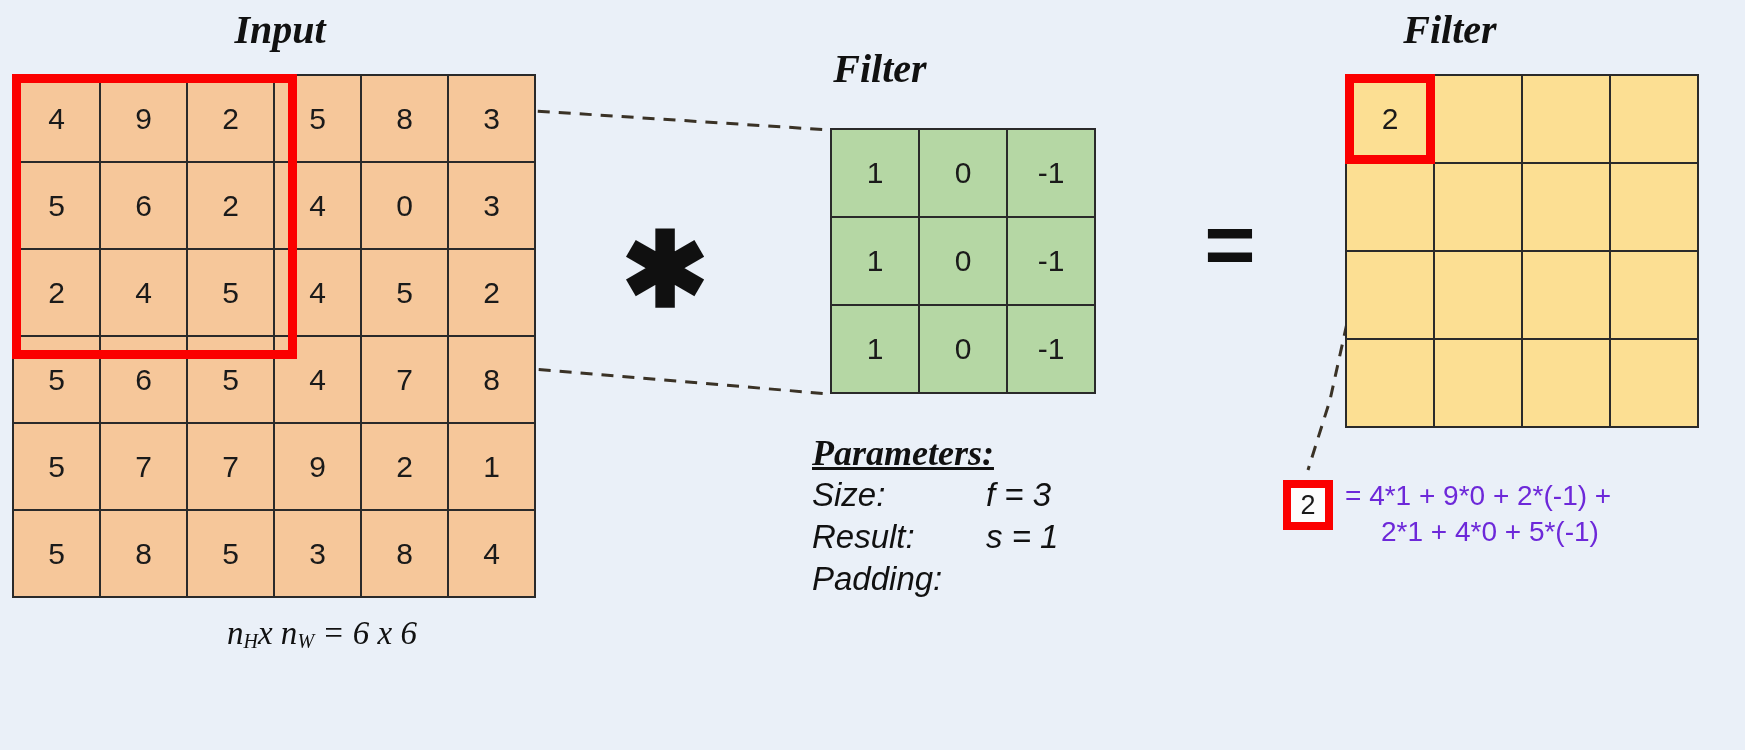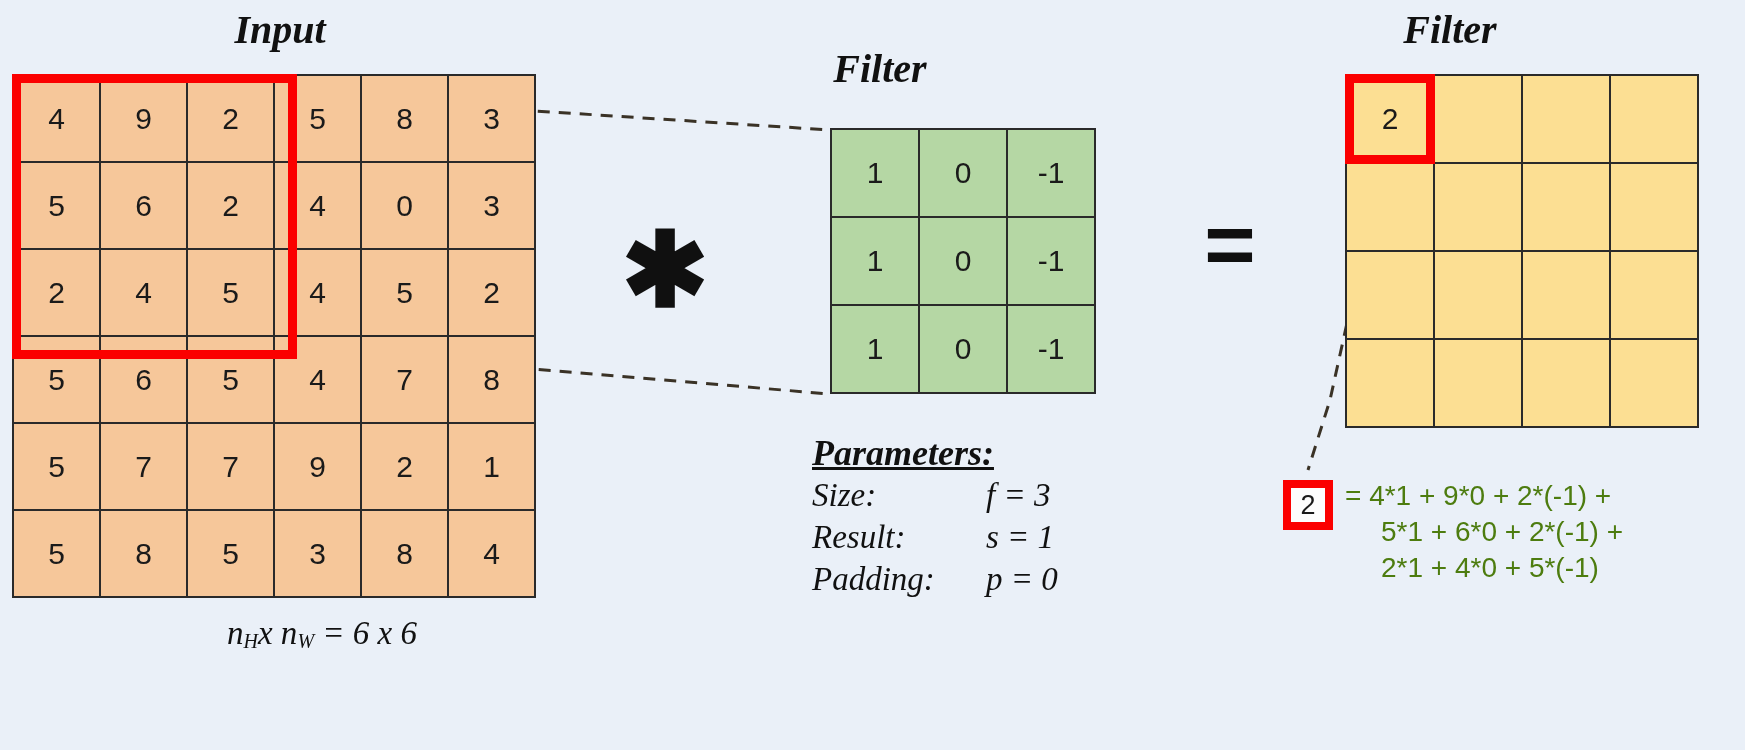--- a/index.html
+++ b/index.html
@@ -159,21 +159,21 @@
     font-family: "Liberation Serif", serif;
     font-weight: bold;
     font-style: italic;
     font-size: 36px;
     color: #111111;
     text-decoration: underline;
     white-space: nowrap;
   }
   .param-row {
     display: flex;
-    font-family: Liberation Serif, serif;
+    font-family: Liberation Sans, sans-serif;
     font-style: italic;
     font-size: 33px;
     color: #111111;
     line-height: 42px;
     white-space: nowrap;
   }
   .param-label { width: 168px; }
   .param-value { width: 160px; margin-left: 6px; }
 
   
@@ -195,21 +195,21 @@
     font-size: 27px;
     color: #1a1a1a;
     box-sizing: content-box;
     margin-top: 2px;
     flex: none;
   }
   #equation-lines {
     margin-left: 12px;
     font-family: "Liberation Sans", sans-serif;
     font-size: 28px;
-    color: #4d7c0f;
+    color: #6d28d9;
     line-height: 36px;
     white-space: nowrap;
   }
   #equation-lines div { }
   .eq-indent { padding-left: 36px; }
 
   
   #connectors {
     position: absolute;
     left: 0;
@@ -325,27 +325,25 @@
         <div class="param-row">
           <span class="param-label">Size:</span>
           <span class="param-value">f = 3</span>
         </div>
         <div class="param-row">
           <span class="param-label">Result:</span>
           <span class="param-value">s = 1</span>
         </div>
         <div class="param-row">
           <span class="param-label">Padding:</span>
-          <span class="param-value">p = 0</span>
         </div>
       </div>
   </div>
 
   <div id="equation-block">
     <div id="equation-chip">2</div>
     <div id="equation-lines">
       <div>= 4*1 + 9*0 + 2*(-1) +</div>
-      <div class="eq-indent">5*1 + 6*0 + 2*(-1) +</div>
       <div class="eq-indent">2*1 + 4*0 + 5*(-1)</div>
     </div>
   </div>
 
 </div>
 
 </body></html>

